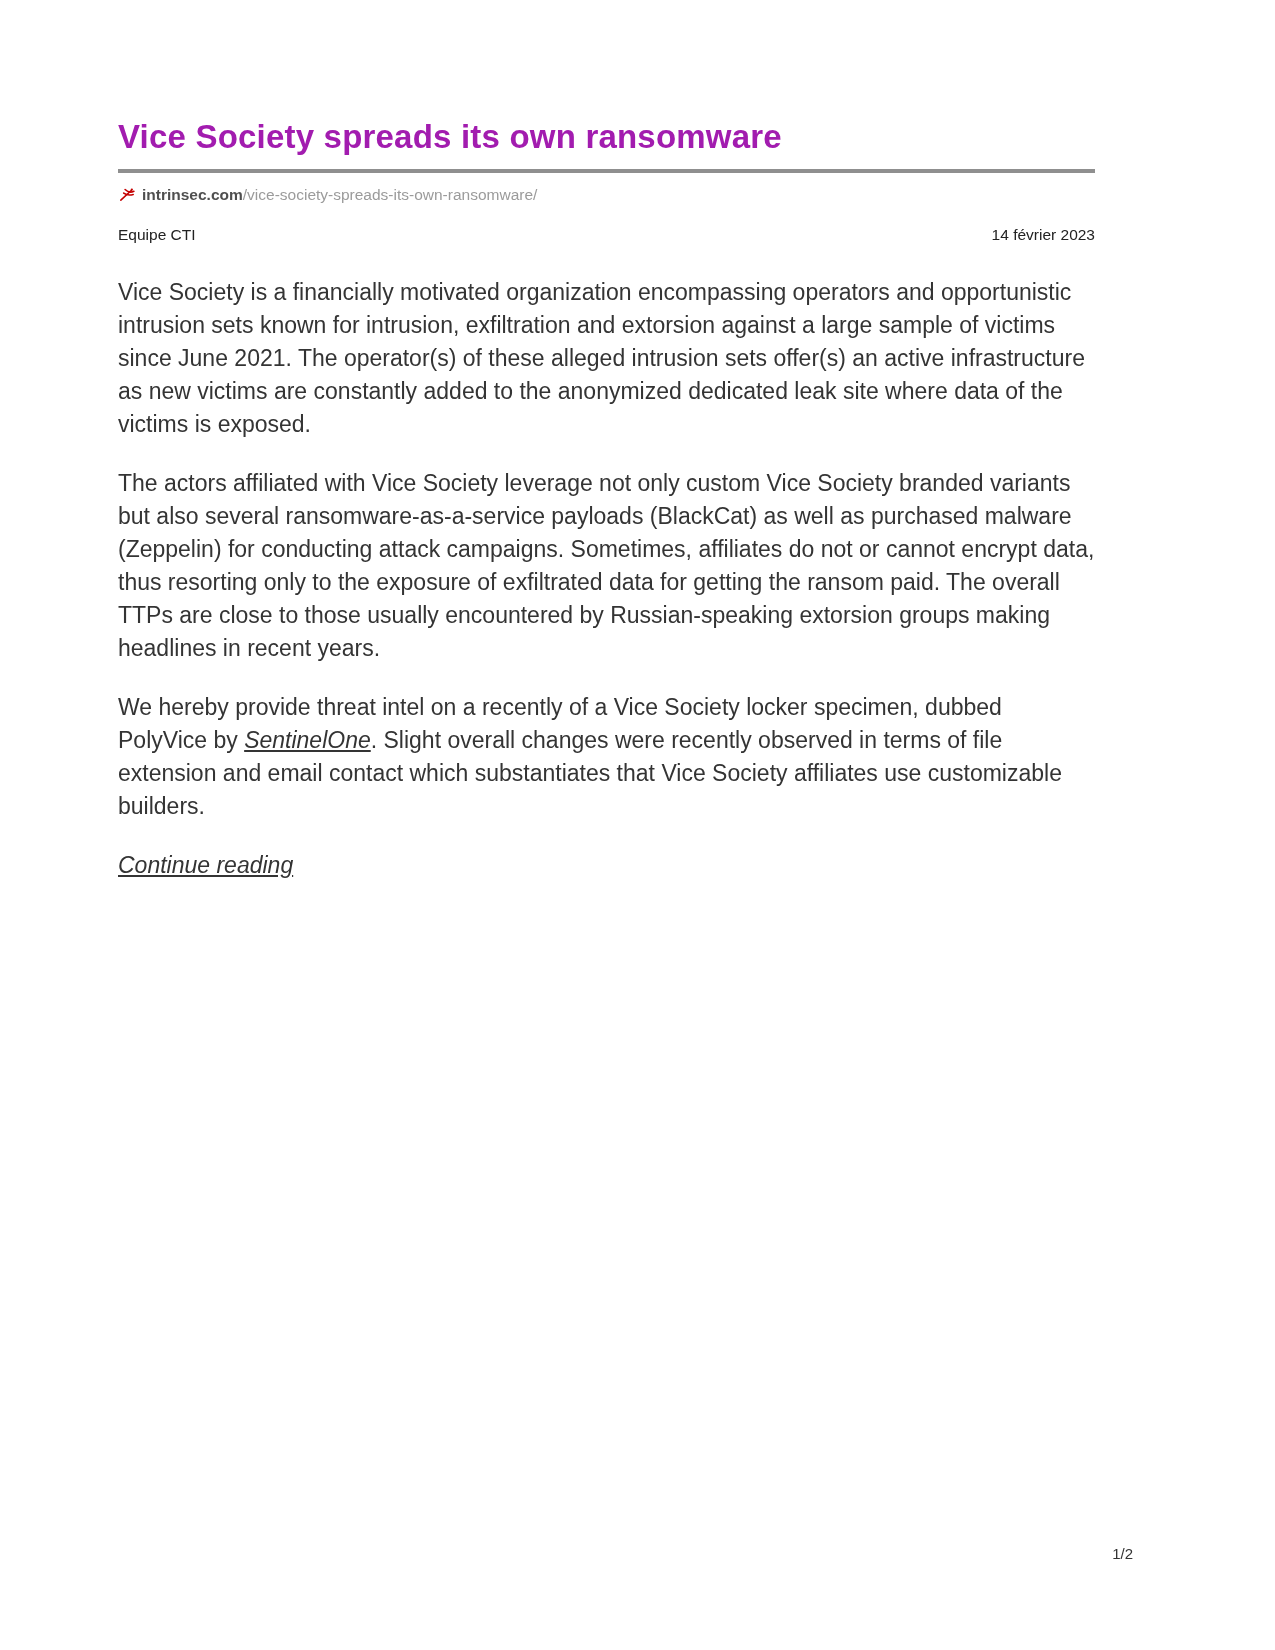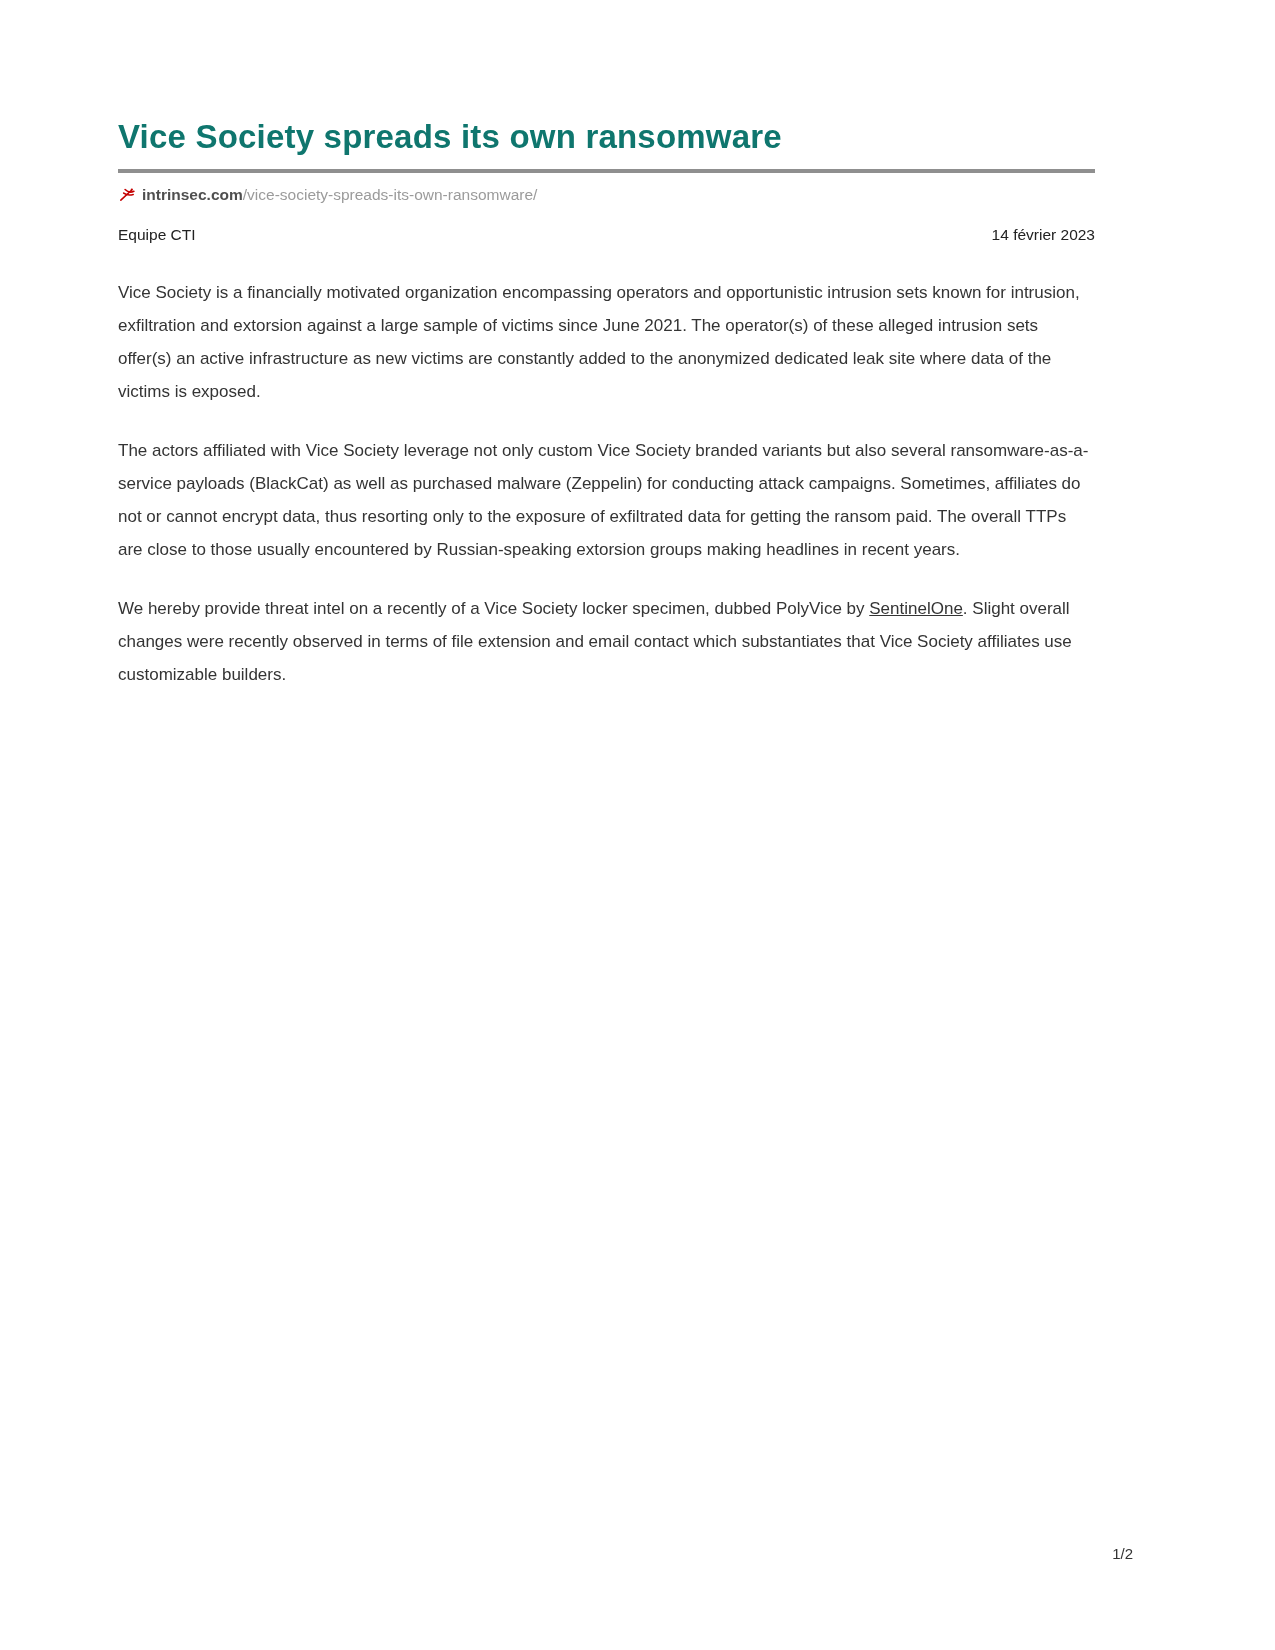--- a/index.html
+++ b/index.html
@@ -20,21 +20,21 @@
   }
   header.article-header {
     border-bottom: 4px solid #8f8f8f;
     padding-bottom: 13px;
   }
   h1.title {
     margin: 0;
     font-size: 33px;
     line-height: 1.15;
     font-weight: bold;
-    color: #0f766e;
+    color: #a21caf;
     letter-spacing: 0.2px;
   }
   .source-line {
     margin-top: 13px;
     display: flex;
     gap: 7px;
     font-size: 15.5px;
     line-height: 1.2;
   }
   .source-line .logo {
@@ -53,31 +53,32 @@
   .byline {
     margin-top: 21px;
     display: flex;
     justify-content: space-between;
     align-items: center;
     font-size: 15.5px;
     color: #222222;
   }
   .article-body {
     margin-top: 32px;
-    font-size: 17px;
+    font-size: 23px;
     line-height: 33px;
     color: #343434;
   }
   .article-body p {
     margin: 0 0 26px 0;
   }
   .article-body a.link {
     color: #343434;
     text-decoration: underline;
     cursor: pointer;
+    font-style: italic;
   }
   .continue-wrap {
     margin-top: 30px;
   }
   .page-number {
     position: absolute;
     right: 142px;
     bottom: 88px;
     font-size: 15px;
     color: #333333;
@@ -109,17 +110,18 @@
 
   <div class="byline">
     <span>Equipe CTI</span>
     <span>14 février 2023</span>
   </div>
 
   <div class="article-body">
     <p>Vice Society is a financially motivated organization encompassing operators and opportunistic intrusion sets known for intrusion, exfiltration and extorsion against a large sample of victims since June 2021. The operator(s) of these alleged intrusion sets offer(s) an active infrastructure as new victims are constantly added to the anonymized dedicated leak site where data of the victims is exposed.</p>
     <p>The actors affiliated with Vice Society leverage not only custom Vice Society branded variants but also several ransomware-as-a-service payloads (BlackCat) as well as purchased malware (Zeppelin) for conducting attack campaigns. Sometimes, affiliates do not or cannot encrypt data, thus resorting only to the exposure of exfiltrated data for getting the ransom paid. The overall TTPs are close to those usually encountered by Russian-speaking extorsion groups making headlines in recent years.</p>
     <p><span>We hereby provide threat intel on a recently of a Vice Society locker specimen, dubbed PolyVice by </span><a class="link" href="#">SentinelOne</a><span>. Slight overall changes were recently observed in terms of file extension and email contact which substantiates that Vice Society affiliates use customizable builders.</span></p>
+    <p class="continue-wrap"><a class="link" href="#">Continue reading</a></p>
   </div>
 
 </div>
 
 <div class="page-number">1/2</div>
 
 </body></html>

